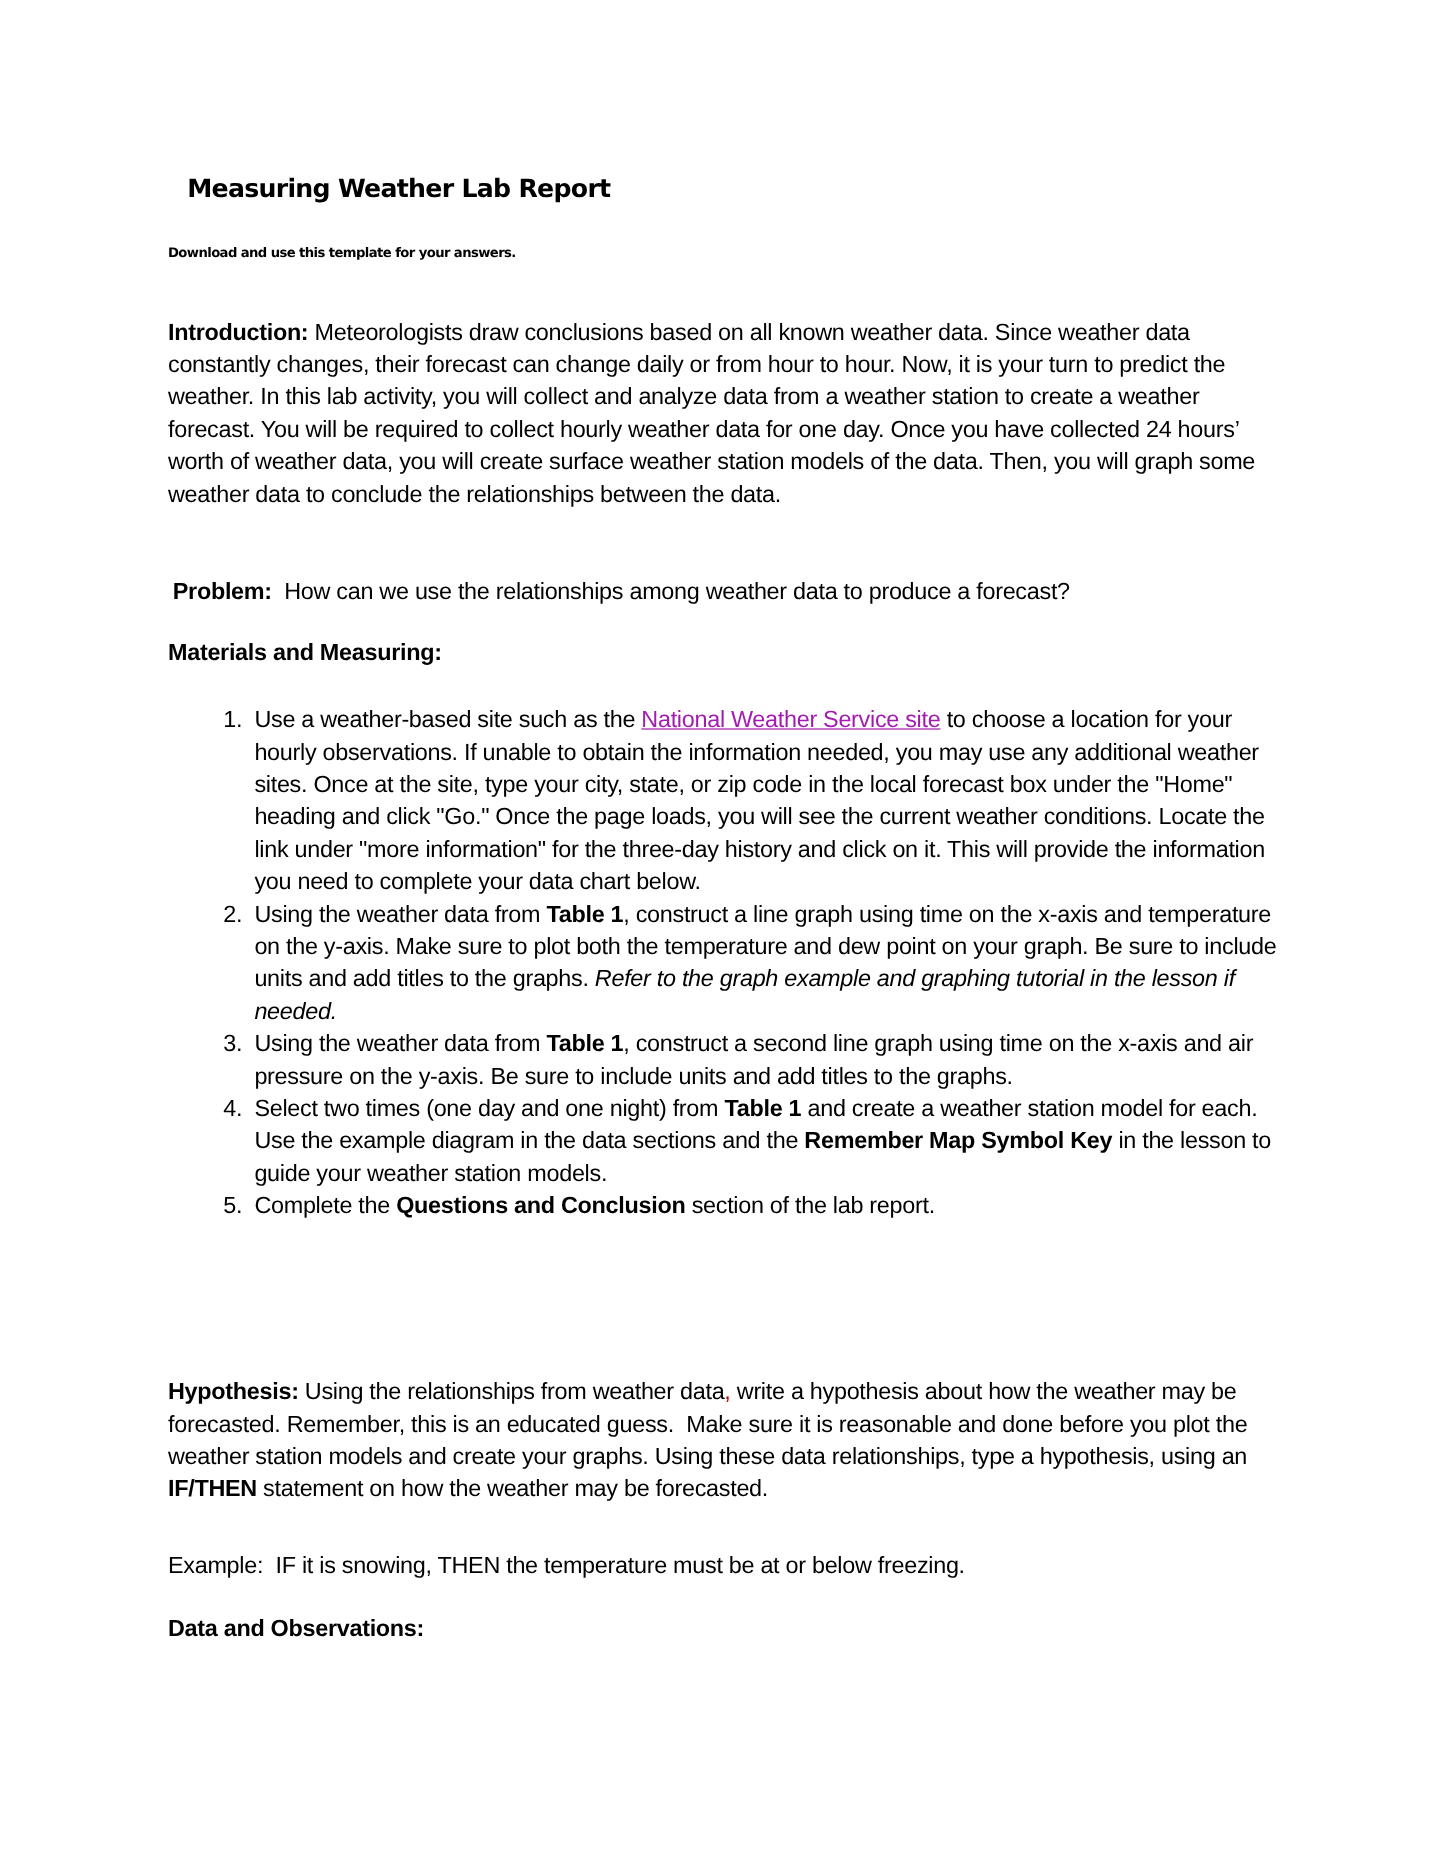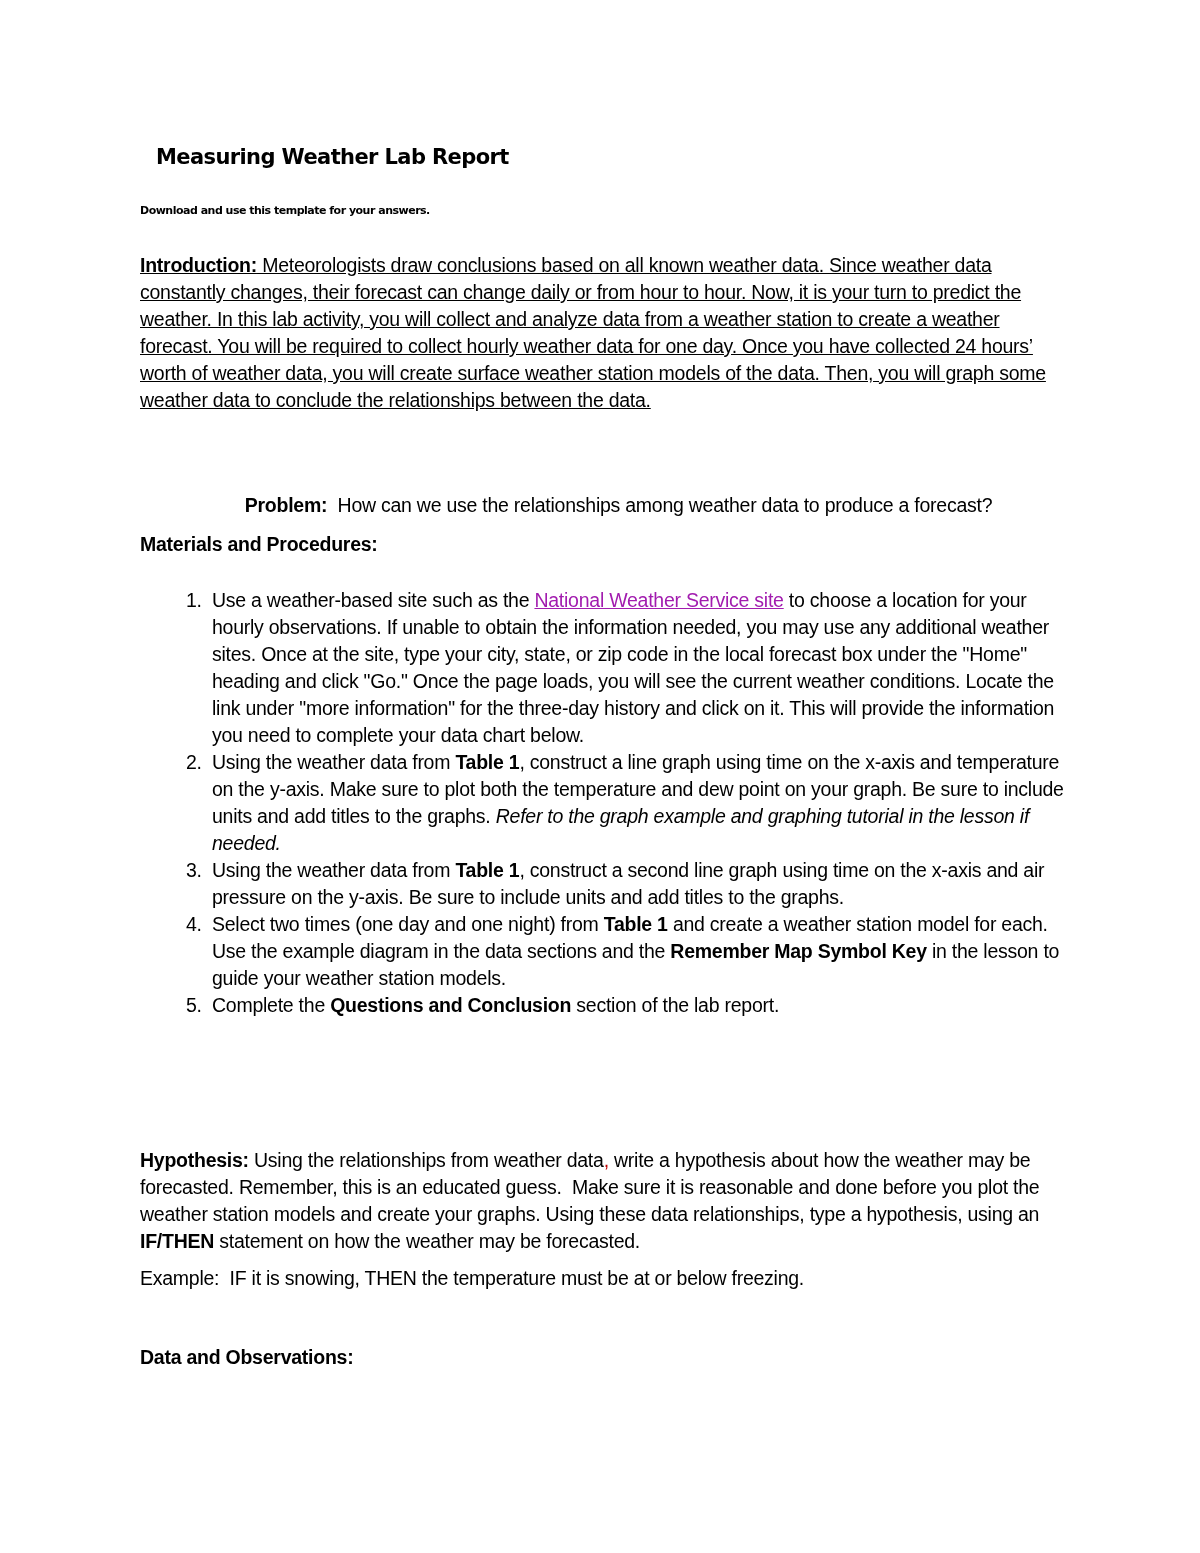--- a/index.html
+++ b/index.html
@@ -42,25 +42,25 @@
     }
     .para {
       position: absolute;
       left: 0;
       width: 925px;
       font-family: "Liberation Sans", sans-serif;
       font-size: 19.5px;
       line-height: 27px;
       letter-spacing: -0.25px;
     }
-    .intro { top: 252px; text-decoration: underline; }
+    .intro { top: 264px; }
     .problem { top: 476px; }
     .materials-heading { top: 531px; }
     .hypothesis { top: 1147px; }
-    .example { top: 1265px; }
+    .example { top: 1292px; }
     .data-heading { top: 1320px; margin-top: 24px; }
     .bold { font-weight: bold; }
     .italic { font-style: italic; }
     .red { color: #c00000; }
     .link {
       color: #a21caf;
       text-decoration: underline;
       cursor: pointer;
     }
     ol.steps {
@@ -91,25 +91,25 @@
 
 <div class="page">
 
   <div class="title">Measuring Weather Lab Report</div>
   <div class="subtitle">Download and use this template for your answers.</div>
 
   <p class="para intro" style="margin:0;">
     <span class="bold">Introduction:</span><span> Meteorologists draw conclusions based on all known weather data. Since weather data constantly changes, their forecast can change daily or from hour to hour. Now, it is your turn to predict the weather. In this lab activity, you will collect and analyze data from a weather station to create a weather forecast. You will be required to collect hourly weather data for one day. Once you have collected 24 hours’ worth of weather data, you will create surface weather station models of the data. Then, you will graph some weather data to conclude the relationships between the data.</span>
   </p>
 
-  <p class="para problem" style="margin:16px;text-align:center;">
+  <p class="para problem" style="margin:4px;">
     <span class="bold">Problem:</span><span style="white-space:pre-wrap;">  How can we use the relationships among weather data to produce a forecast?</span>
   </p>
 
-  <div class="para materials-heading bold">Materials and Procedures:</div>
+  <div class="para materials-heading bold">Materials and Measuring:</div>
 
   <ol class="steps">
     <li>
       <span class="num">1.</span><span>Use a weather-based site such as the </span><a class="link">National Weather Service site</a><span> to choose a location for your hourly observations. If unable to obtain the information needed, you may use any additional weather sites. Once at the site, type your city, state, or zip code in the local forecast box under the "Home" heading and click "Go." Once the page loads, you will see the current weather conditions. Locate the link under "more information" for the three-day history and click on it. This will provide the information you need to complete your data chart below.</span>
     </li>
     <li>
       <span class="num">2.</span><span>Using the weather data from </span><span class="bold">Table 1</span><span>, construct a line graph using time on the x-axis and temperature on the y-axis. Make sure to plot both the temperature and dew point on your graph. Be sure to include units and add titles to the graphs. </span><span class="italic">Refer to the graph example and graphing tutorial in the lesson if needed.</span>
     </li>
     <li>
       <span class="num">3.</span><span>Using the weather data from </span><span class="bold">Table 1</span><span>, construct a second line graph using time on the x-axis and air pressure on the y-axis. Be sure to include units and add titles to the graphs.</span>

